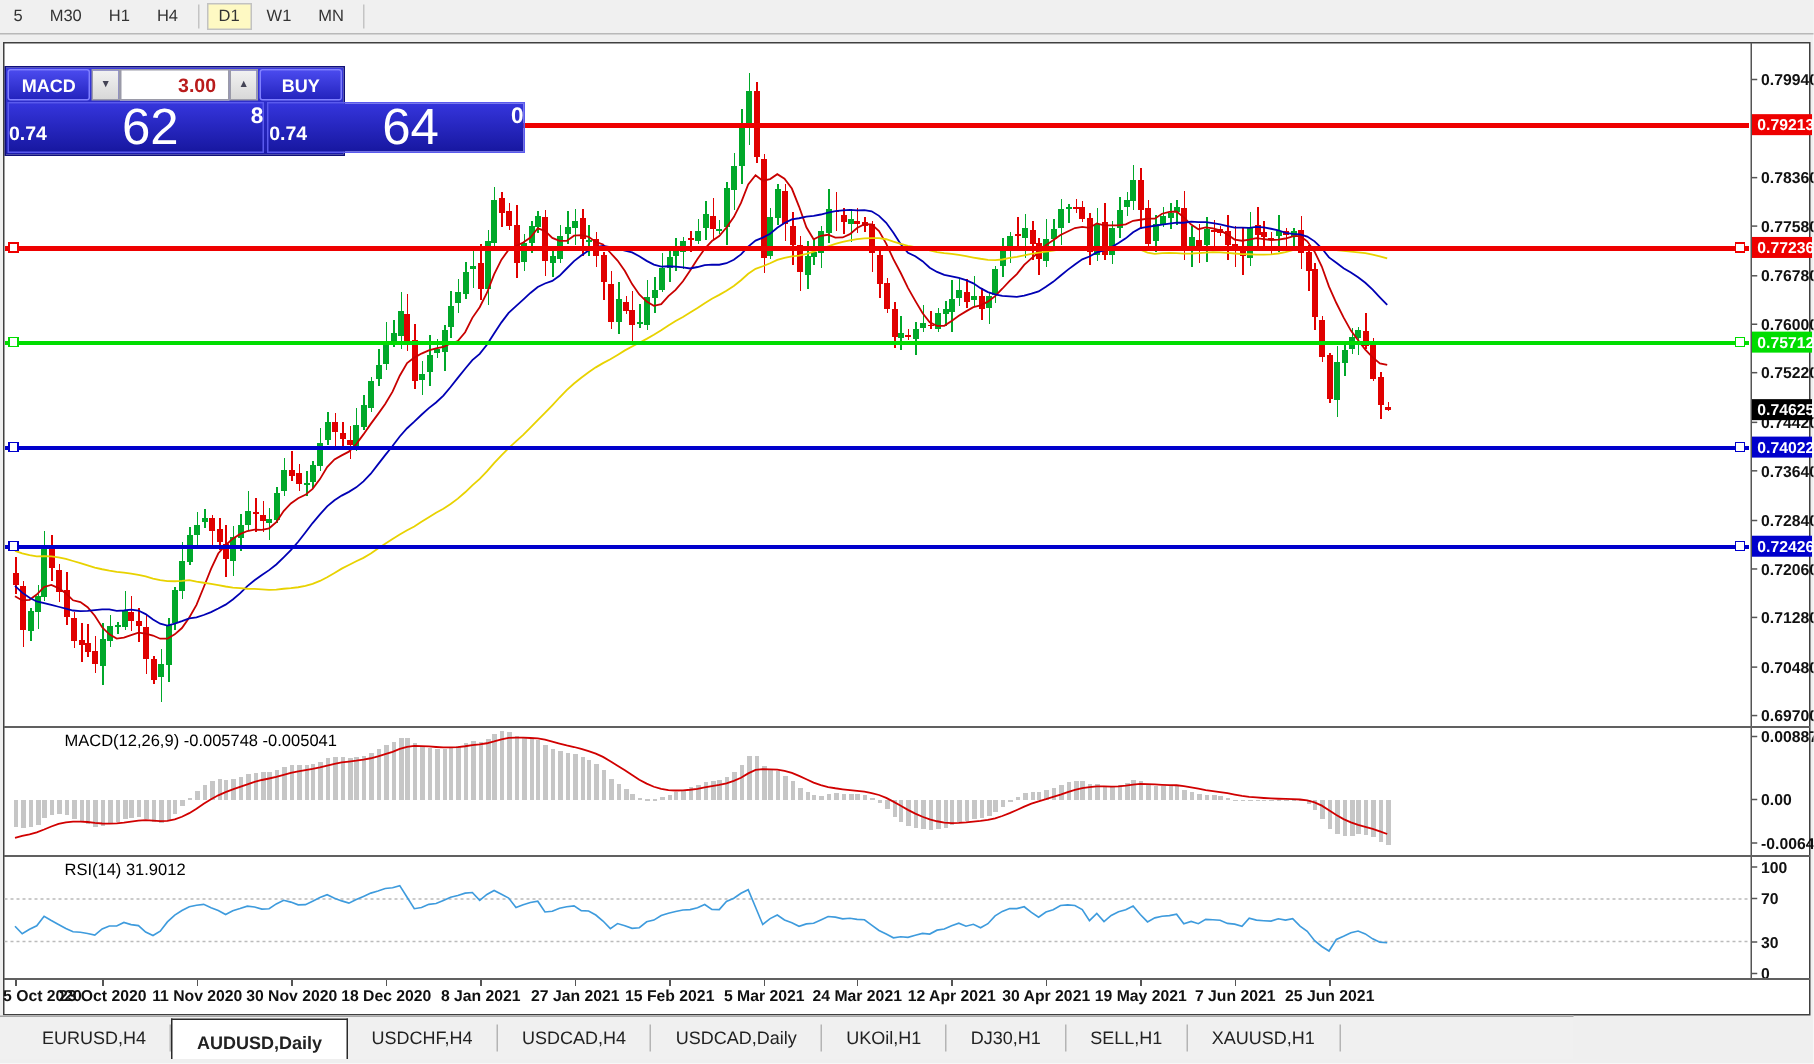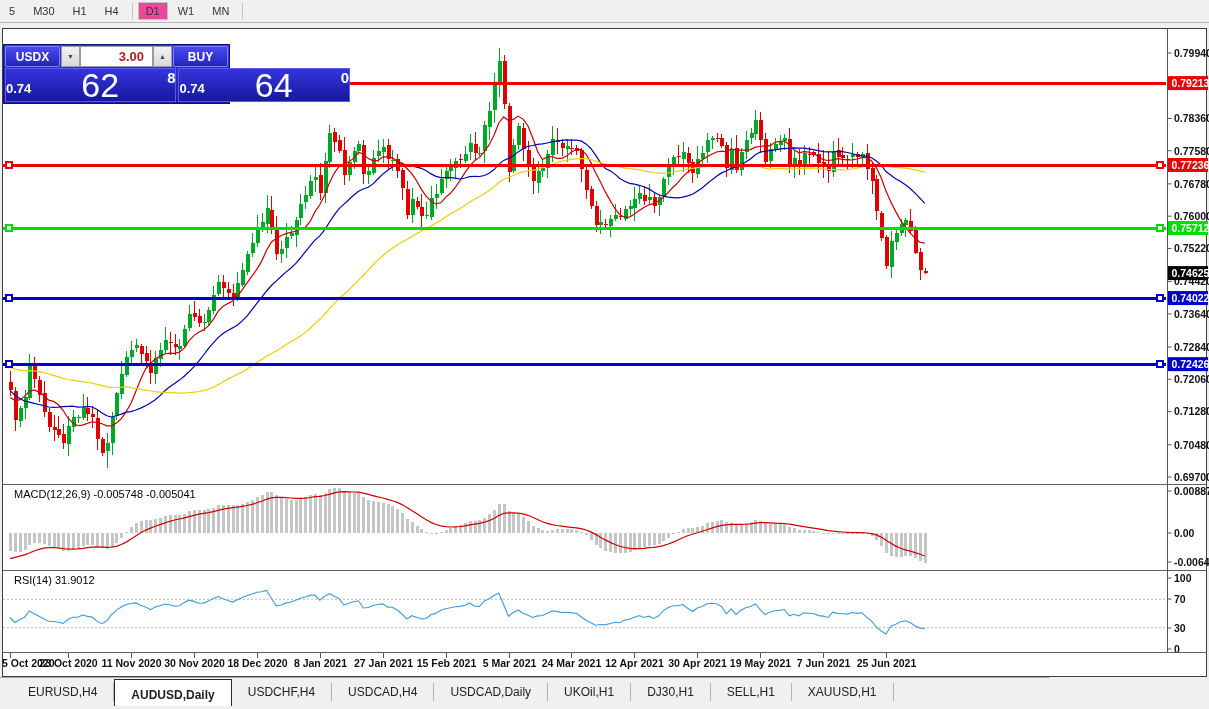--- a/index.html
+++ b/index.html
@@ -5,39 +5,39 @@
   html,body{margin:0;padding:0;}
   body{width:1209px;height:709px;background:#EFEFEF;font-family:"Liberation Sans",sans-serif;overflow:hidden;position:relative;}
   #stage{position:absolute;left:0;top:0;width:1209px;height:709px;}
   svg{position:absolute;left:0;top:0;z-index:1;}
   .axlbl{font:700 10.5px "Liberation Sans",sans-serif;fill:#111;}
   .taglbl{font:700 10.5px "Liberation Sans",sans-serif;fill:#fff;}
   .datelbl{font:700 10.5px "Liberation Sans",sans-serif;fill:#111;}
   
   .toolbar{position:absolute;left:0;top:0;width:1209px;height:22px;background:#F0F0F0;border-bottom:1px solid #B8B8B8;display:flex;align-items:center;z-index:4;}
   .tfbtn{font:400 11px "Liberation Sans",sans-serif;color:#333;padding:2px 7px;margin:0 1px;border:1px solid transparent;cursor:default;}
-  .tfbtn.active{background:#ec4899;border:1px solid #C2C2C2;}
+  .tfbtn.active{background:#fef9c3;border:1px solid #C2C2C2;}
   .tfsep{width:1px;height:16px;background:#C4C4C4;margin:0 4px;}
   
   .chart-title{position:absolute;left:16px;top:31px;z-index:3;font:700 12px "Liberation Sans",sans-serif;color:#000;}
   .chart-title .marker{font-size:8px;margin-right:6px;vertical-align:2px;}
   
   .tpanel{position:absolute;left:3px;top:44px;width:227px;height:60px;z-index:3;background:linear-gradient(#3A3AE0,#1B1BA8);border:1px solid #10107A;box-sizing:border-box;}
   .tp-row1{display:flex;height:23px;align-items:stretch;}
   .tpbtn{width:53px;color:#fff;font:700 12px "Liberation Sans",sans-serif;display:flex;align-items:center;justify-content:center;background:linear-gradient(#4A4AEE,#2424BE);border:1px solid #8080FF;border-radius:2px;margin:1px;}
   .spinbtn{width:17px;background:linear-gradient(#F2F2F2,#D8D8D8);border:1px solid #9A9AA8;color:#445;font-size:7px;display:flex;align-items:center;justify-content:center;margin:1px 0;}
   .vol{flex:1;background:#fff;border:1px solid #9A9AA8;margin:1px 0;display:flex;align-items:center;justify-content:flex-end;padding-right:8px;font:700 13px "Liberation Sans",sans-serif;color:#b91c1c;}
   .tp-row2{display:flex;height:35px;}
   .pbox{flex:1;display:flex;align-items:flex-end;justify-content:center;color:#fff;background:linear-gradient(#3535DC,#1717A0);border:1px solid #5A5AEE;margin:0 1px 1px 1px;padding-bottom:1px;gap:48px;}
   .pbox .pp{font:700 13px "Liberation Sans",sans-serif;margin:0 2px 4px 0;}
   .pbox .bd{font:400 34px/0.85 "Liberation Sans",sans-serif;margin-top:45px;}
   .pbox .ps{font:700 15px "Liberation Sans",sans-serif;position:relative;top:-14px;}
   .pgap{width:4px;}
   
-  .indlbl{position:absolute;font:400 11px "Liberation Sans",sans-serif;color:#000;z-index:3;}
+  .indlbl{position:absolute;font:400 11px "Liberation Sans",sans-serif;color:#000;z-index:3;margin-left:29px;}
   
   .tabbar{position:absolute;left:0;top:677px;width:1049px;height:28px;background:#F0F0F0;border-top:1px solid #A8A8A8;display:flex;align-items:stretch;z-index:4;}
   .tabpad{width:12px;}
   .tab{display:flex;align-items:center;padding:0 16px;font:400 12px "Liberation Sans",sans-serif;color:#222;border-right:1px solid #B4B4B4;margin:5px 0;cursor:default;}
   .tab.active{background:#fff;border:1px solid #2A2A2A;border-bottom:none;font-weight:700;margin:1px 0 0 0;padding-top:4px;}
   .tabnav{position:absolute;right:66px;top:8px;color:#666;font-size:10px;letter-spacing:14px;}
 </style>
 </head>
 <body>
 
@@ -191,21 +191,21 @@
       <span class="tfsep"></span>
       <span class="tfbtn active">D1</span>
       <span class="tfbtn">W1</span>
       <span class="tfbtn">MN</span>
       <span class="tfsep"></span>
     </div>
 
 
   <div class="tpanel">
     <div class="tp-row1">
-      <div class="tpbtn">USDX</div>
+      <div class="tpbtn">MACD</div>
       <div class="spinbtn">▼</div>
       <div class="vol">3.00</div>
       <div class="spinbtn">▲</div>
       <div class="tpbtn">BUY</div>
     </div>
     <div class="tp-row2">
       <div class="pbox">
         <span class="pp">0.74</span>
           <span class="bd">62</span>
           <span class="ps">8</span>

